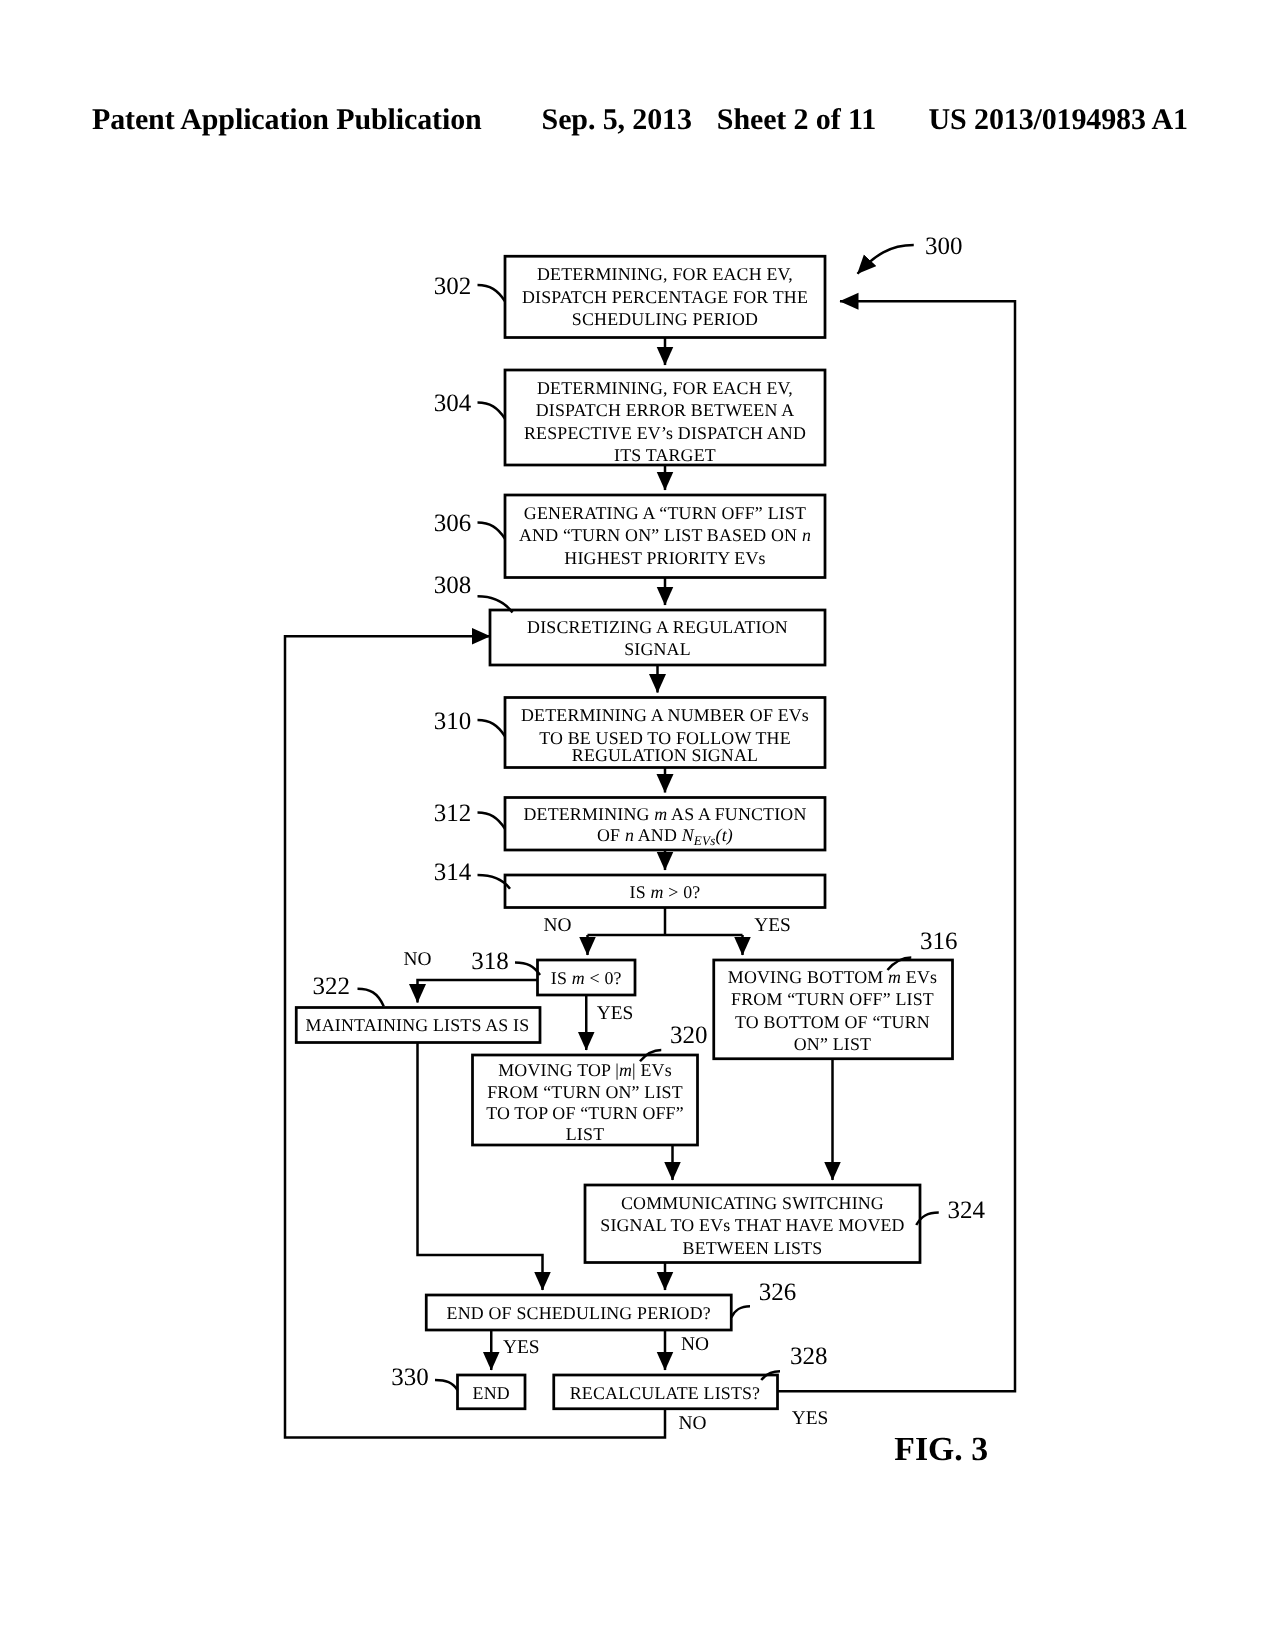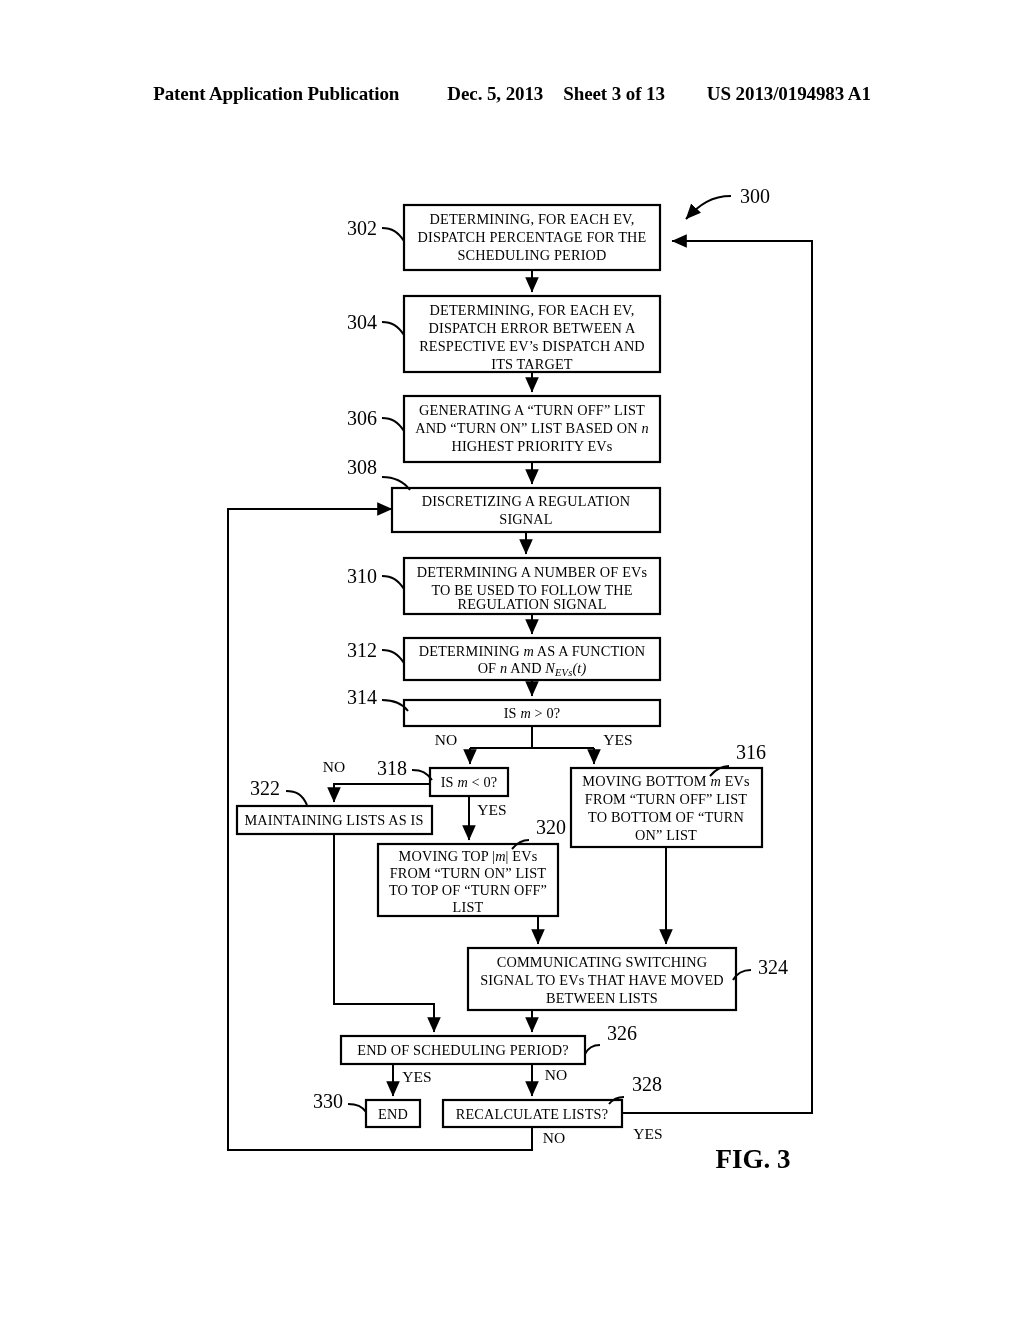--- a/index.html
+++ b/index.html
@@ -18,21 +18,21 @@
   #header {
     position: absolute;
     top: 83px;
     left: 0;
     width: 1024px;
     display: flex;
     justify-content: center;
     align-items: flex-start;
     font-family: "Liberation Serif", serif;
     font-weight: bold;
-    font-size: 19px;
+    font-size: 24px;
     letter-spacing: -0.1px;
     white-space: nowrap;
   }
   #header .seg { display: inline-block; }
   #header .gap-lg { width: 42px; display:inline-block; }
   #header .gap-md { width: 20px; display:inline-block; }
   #header .gap-xl { width: 48px; display:inline-block; }
 
   #figure-area {
     position: absolute;
@@ -94,23 +94,23 @@
   .sub {
     font-size: 10.5px;
   }
 </style>
 </head>
 <body>
 
 <div id="header">
   <span class="seg">Patent Application Publication</span>
   <span class="gap-xl"></span>
-  <span class="seg">Dec. 5, 2013</span>
+  <span class="seg">Sep. 5, 2013</span>
   <span class="gap-md"></span>
-  <span class="seg">Sheet 3 of 13</span>
+  <span class="seg">Sheet 2 of 11</span>
   <span class="gap-lg"></span>
   <span class="seg">US 2013/0194983 A1</span>
 </div>
 
 <div id="figure-area">
 <svg id="flow" viewBox="0 0 1024 1320" xmlns="http://www.w3.org/2000/svg">
   <defs>
     <marker id="arrow" markerWidth="10" markerHeight="10" refX="7.4" refY="3.4" orient="auto" markerUnits="strokeWidth">
       <path d="M0,0 L0,6.8 L7.6,3.4 z" fill="#000000"></path>
     </marker>

